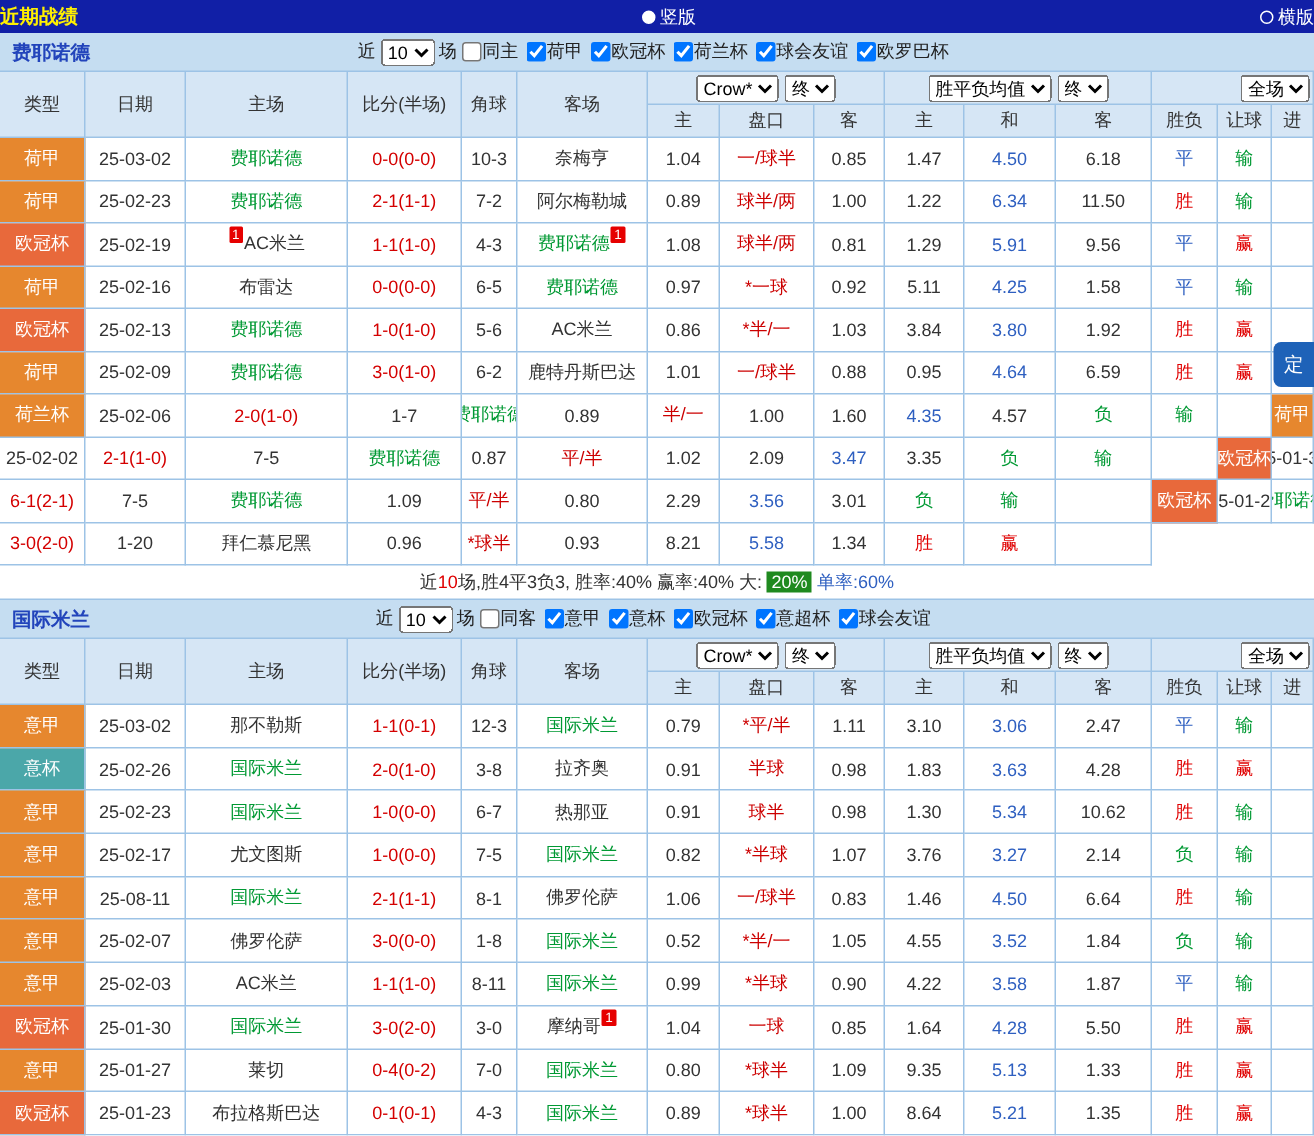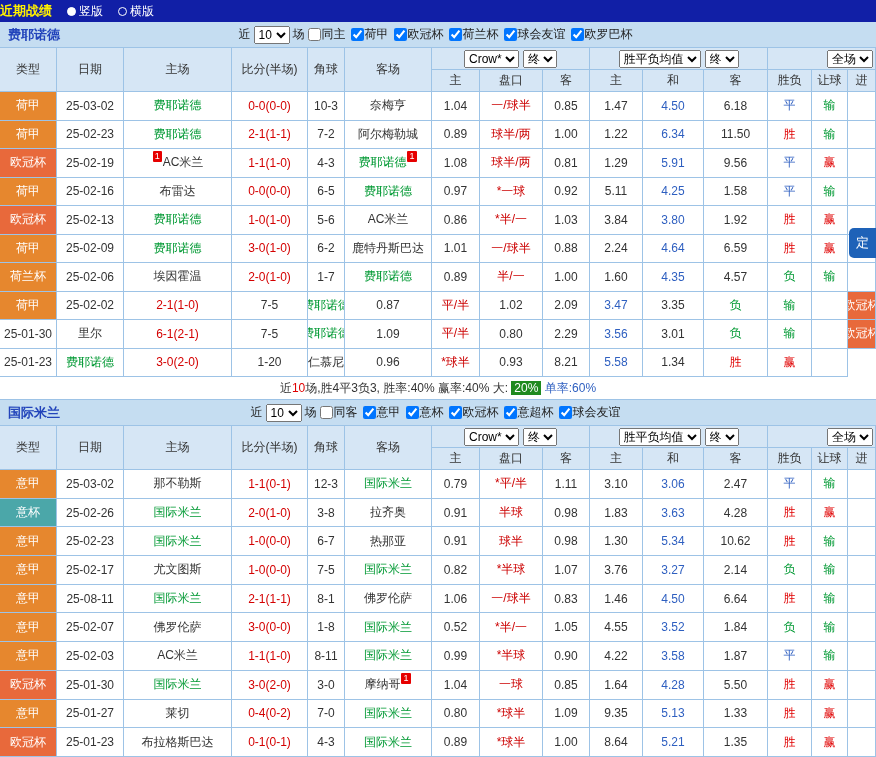--- a/index.html
+++ b/index.html
@@ -5,21 +5,21 @@
   * { box-sizing: border-box; margin: 0; padding: 0; }
   html,body { width: 876px; height: 757px; overflow: hidden; }
   body {
     font-family: "Liberation Sans", "DejaVu Sans", sans-serif;
     background: #fff;
     position: relative;
     font-size: 12px;
   }
   .topbar {
     height: 22px; background: #111FA6; color: #fff;
-    display: flex; align-items: center; justify-content: flex-start; gap: 15px;
+    display: flex; align-items: center; justify-content: space-between; gap: 15px;
   }
   .topbar .title { color: #FFF000; font-weight: bold; font-size: 13px; }
   .radio { display: flex; align-items: center; gap: 3px; font-size: 12px; color: #fff; cursor: pointer; }
   .dot { width: 9px; height: 9px; border-radius: 50%; border: 1px solid #fff; background: transparent; }
   .dot.filled { background: #fff; }
 
   .filterbar {
     height: 26px; background: #C5DDF1; border-bottom: 1px solid #9DC3E6;
     display: flex; align-items: center; position: relative;
   }
@@ -255,31 +255,28 @@
         <span class="team-green">费耶诺德</span>
       </div>
       <div class="cell score">3-0(1-0)</div>
       <div class="cell">6-2</div>
       <div class="cell">
         <span class="team-plain">鹿特丹斯巴达</span>
       </div>
       <div class="cell">1.01</div>
       <div class="cell handicap">一/球半</div>
       <div class="cell">0.88</div>
-      <div class="cell">2.24</div>
+      <div class="cell">0.95</div>
       <div class="cell draw-odds">4.64</div>
       <div class="cell">6.59</div>
       <div class="cell" style="color: rgb(224, 0, 0);">胜</div>
       <div class="cell" style="color: rgb(224, 0, 0);">赢</div>
       <div class="cell"></div>
       <div class="cell type" style="background: rgb(230, 135, 46);">荷兰杯</div>
       <div class="cell">25-02-06</div>
-      <div class="cell">
-        <span class="team-plain">埃因霍温</span>
-      </div>
       <div class="cell score">2-0(1-0)</div>
       <div class="cell">1-7</div>
       <div class="cell">
         <span class="team-green">费耶诺德</span>
       </div>
       <div class="cell">0.89</div>
       <div class="cell handicap">半/一</div>
       <div class="cell">1.00</div>
       <div class="cell">1.60</div>
       <div class="cell draw-odds">4.35</div>
@@ -298,23 +295,20 @@
       <div class="cell handicap">平/半</div>
       <div class="cell">1.02</div>
       <div class="cell">2.09</div>
       <div class="cell draw-odds">3.47</div>
       <div class="cell">3.35</div>
       <div class="cell" style="color: rgb(0, 153, 51);">负</div>
       <div class="cell" style="color: rgb(0, 153, 51);">输</div>
       <div class="cell"></div>
       <div class="cell type" style="background: rgb(232, 105, 59);">欧冠杯</div>
       <div class="cell">25-01-30</div>
-      <div class="cell">
-        <span class="team-plain">里尔</span>
-      </div>
       <div class="cell score">6-1(2-1)</div>
       <div class="cell">7-5</div>
       <div class="cell">
         <span class="team-green">费耶诺德</span>
       </div>
       <div class="cell">1.09</div>
       <div class="cell handicap">平/半</div>
       <div class="cell">0.80</div>
       <div class="cell">2.29</div>
       <div class="cell draw-odds">3.56</div>

